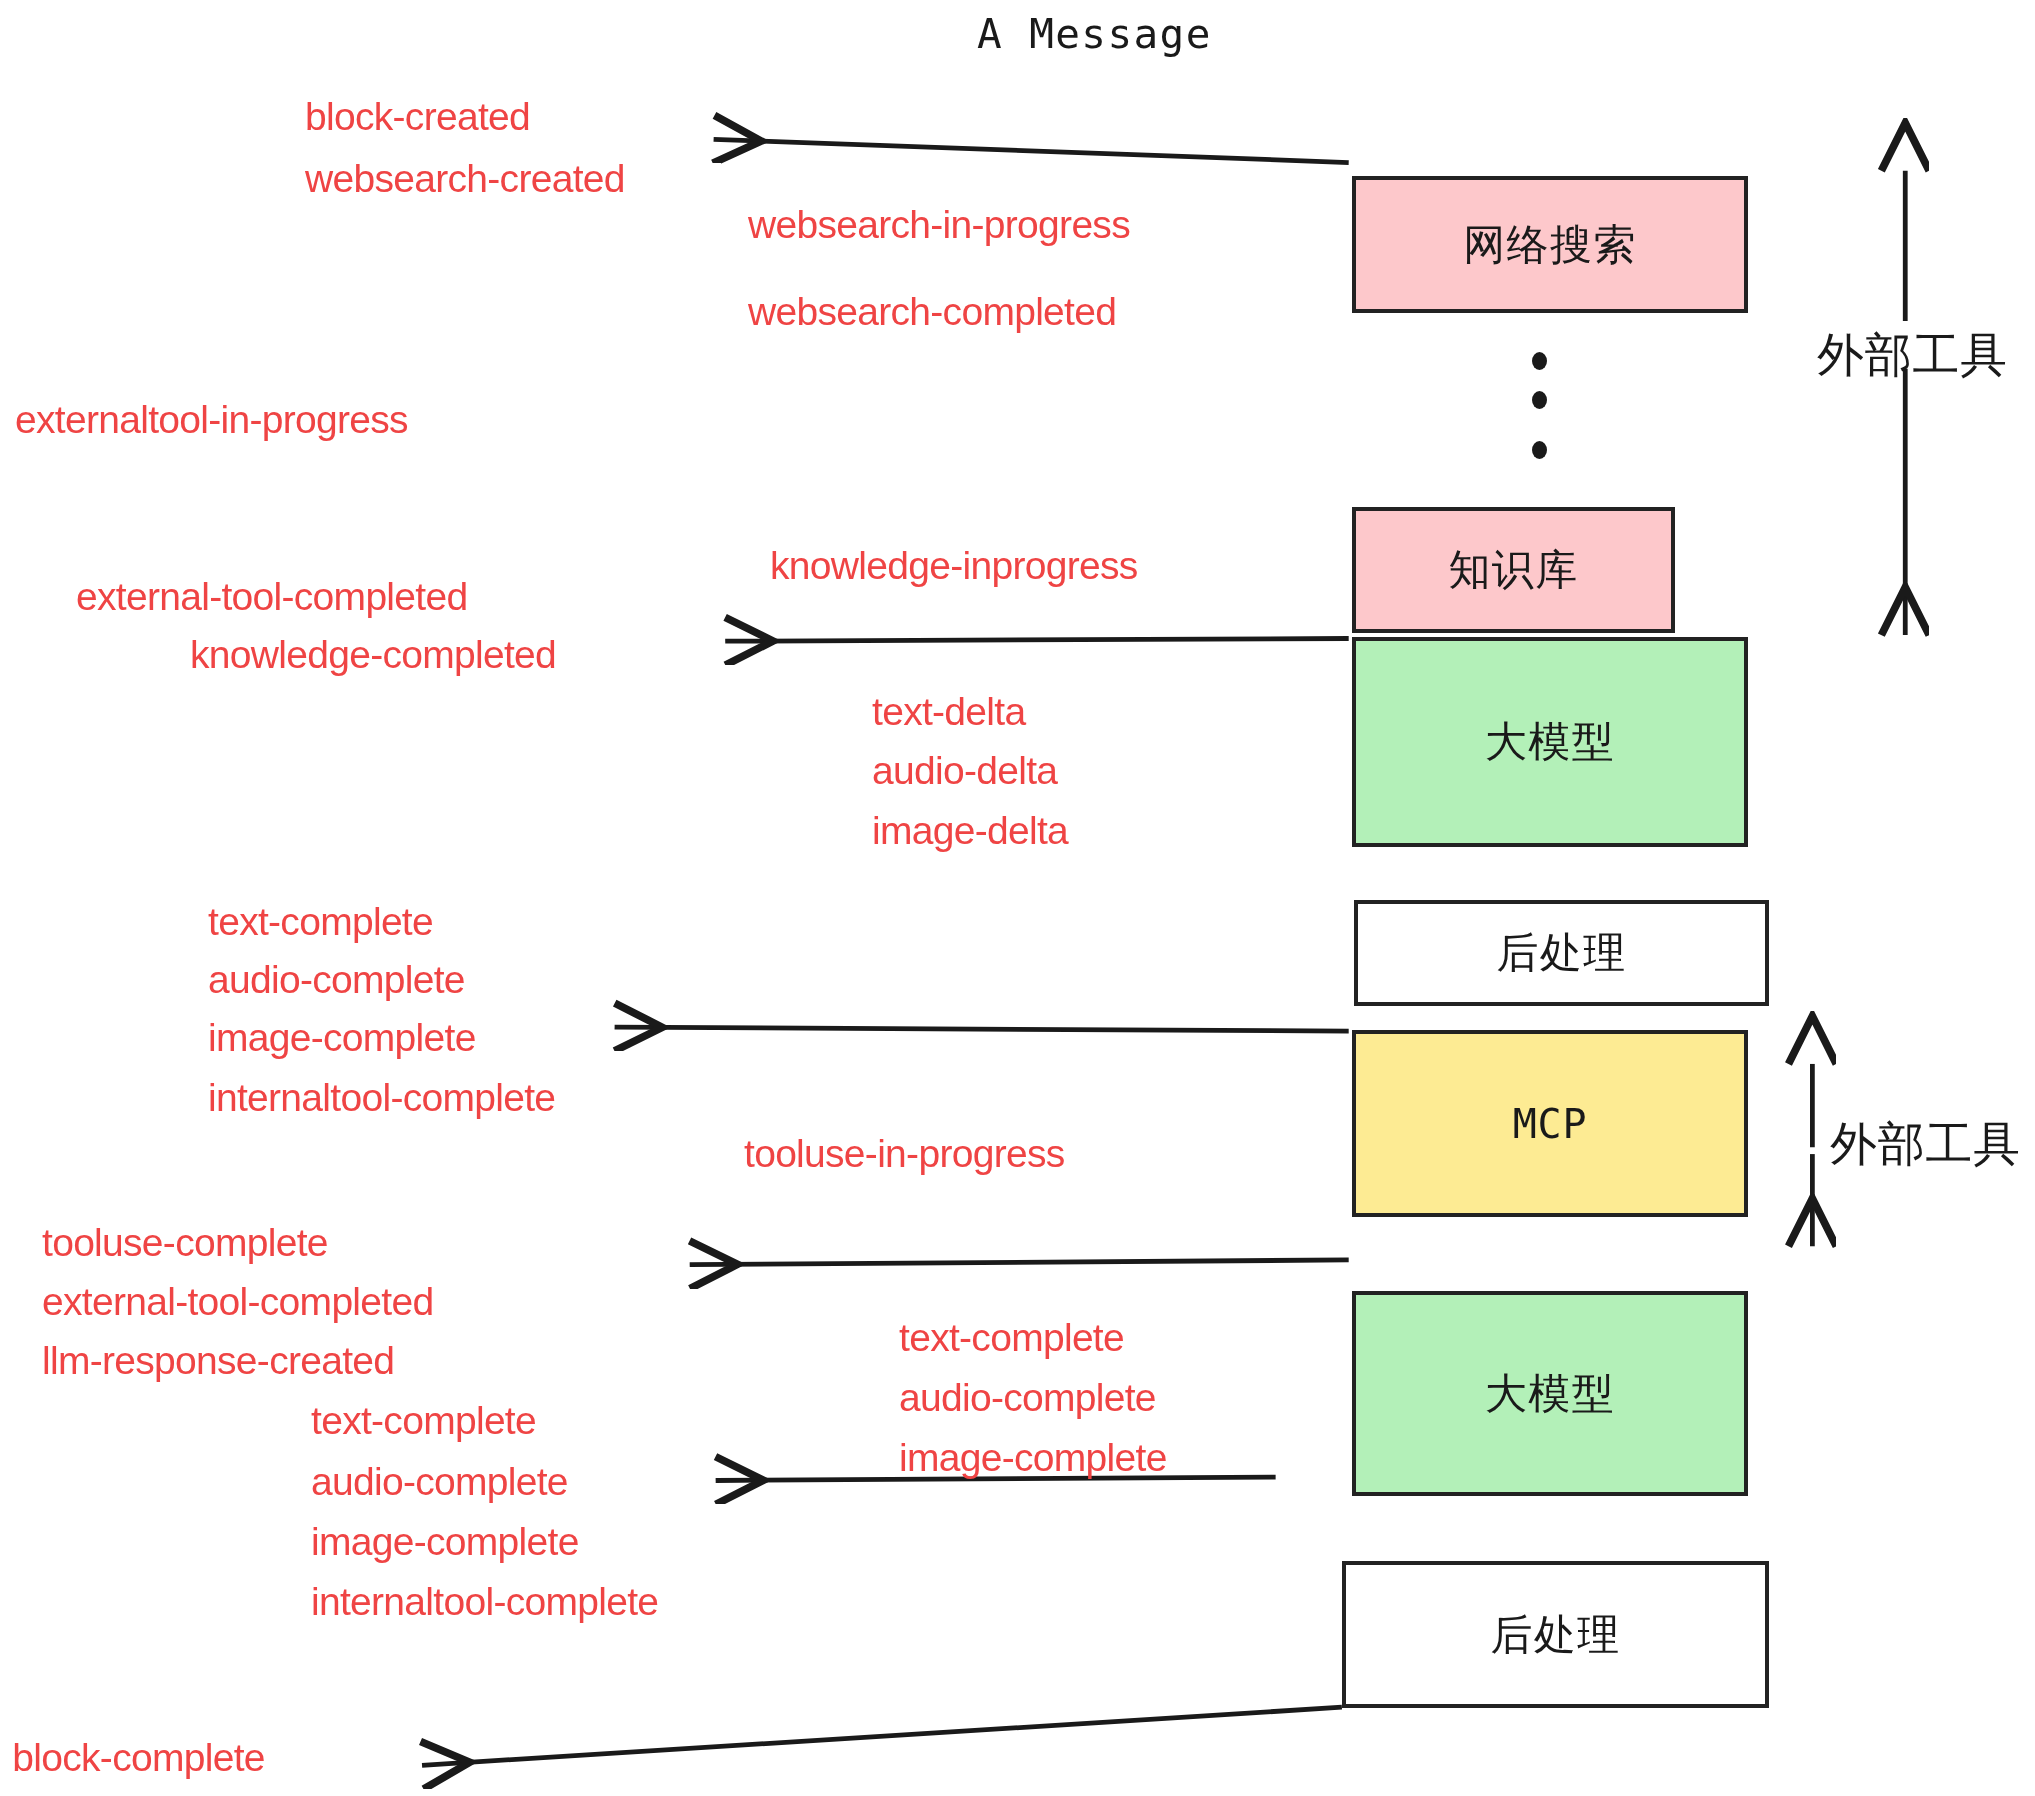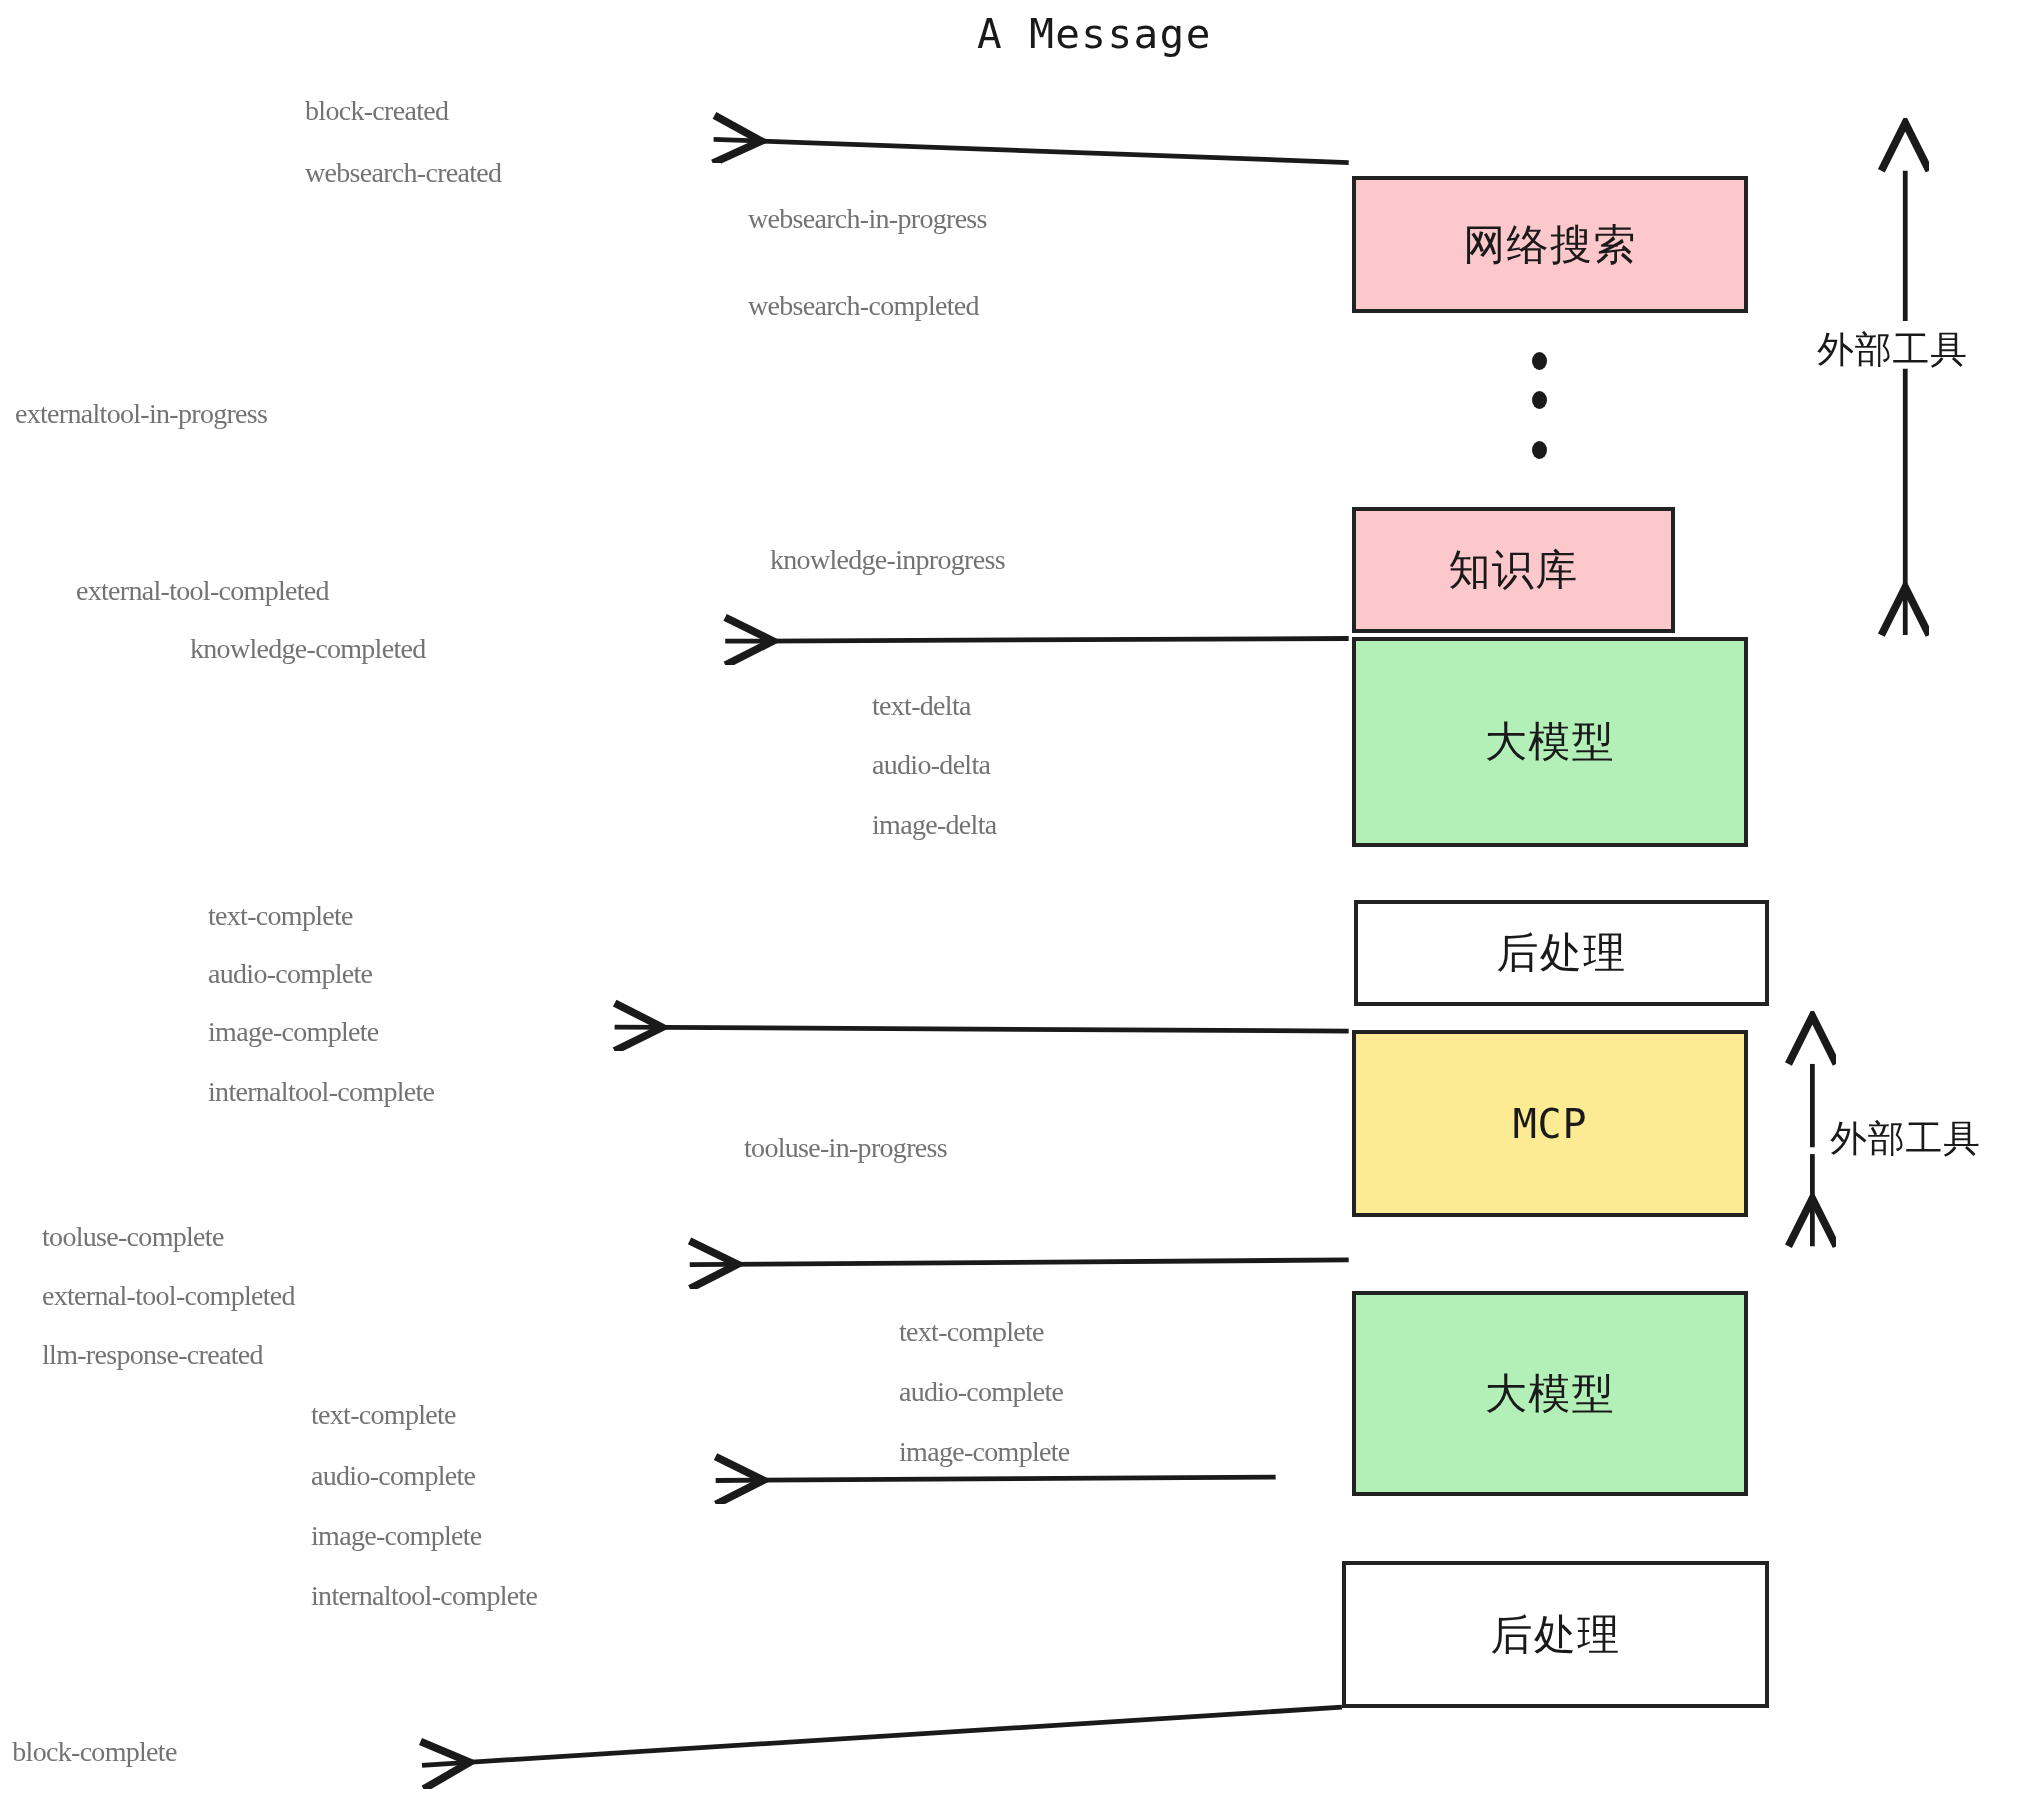--- a/index.html
+++ b/index.html
@@ -13,24 +13,24 @@
   #canvas {
     position: relative;
     width: 2035px;
     height: 1796px;
     background: #ffffff;
     overflow: hidden;
     border-radius: 16px;
   }
   .lbl {
     position: absolute;
-    font-family: Liberation Serif, serif;
-    font-size: 28px;
+    font-family: Liberation Sans, sans-serif;
+    font-size: 39px;
     letter-spacing: -0.7px;
-    color: #737373;
+    color: #ef4444;
     white-space: nowrap;
     line-height: 1;
   }
   .title {
     position: absolute;
     font-family: "DejaVu Sans Mono", monospace;
     font-size: 41px;
     letter-spacing: 1.4px;
     color: #1a1a1a;
     white-space: nowrap;
@@ -52,21 +52,21 @@
     letter-spacing: 1.4px;
   }
   .box.mcp .boxlabel {
     font-family: "DejaVu Sans Mono", monospace;
     font-size: 40px;
     letter-spacing: 0.7px;
   }
   .grouplbl {
     position: absolute;
     font-family: "DejaVu Sans", sans-serif;
-    font-size: 37px;
+    font-size: 47px;
     color: #1a1a1a;
     white-space: nowrap;
     line-height: 1;
     letter-spacing: 0.7px;
   }
   svg.overlay {
     position: absolute;
     left: 0;
     top: 0;
     width: 2035px;

